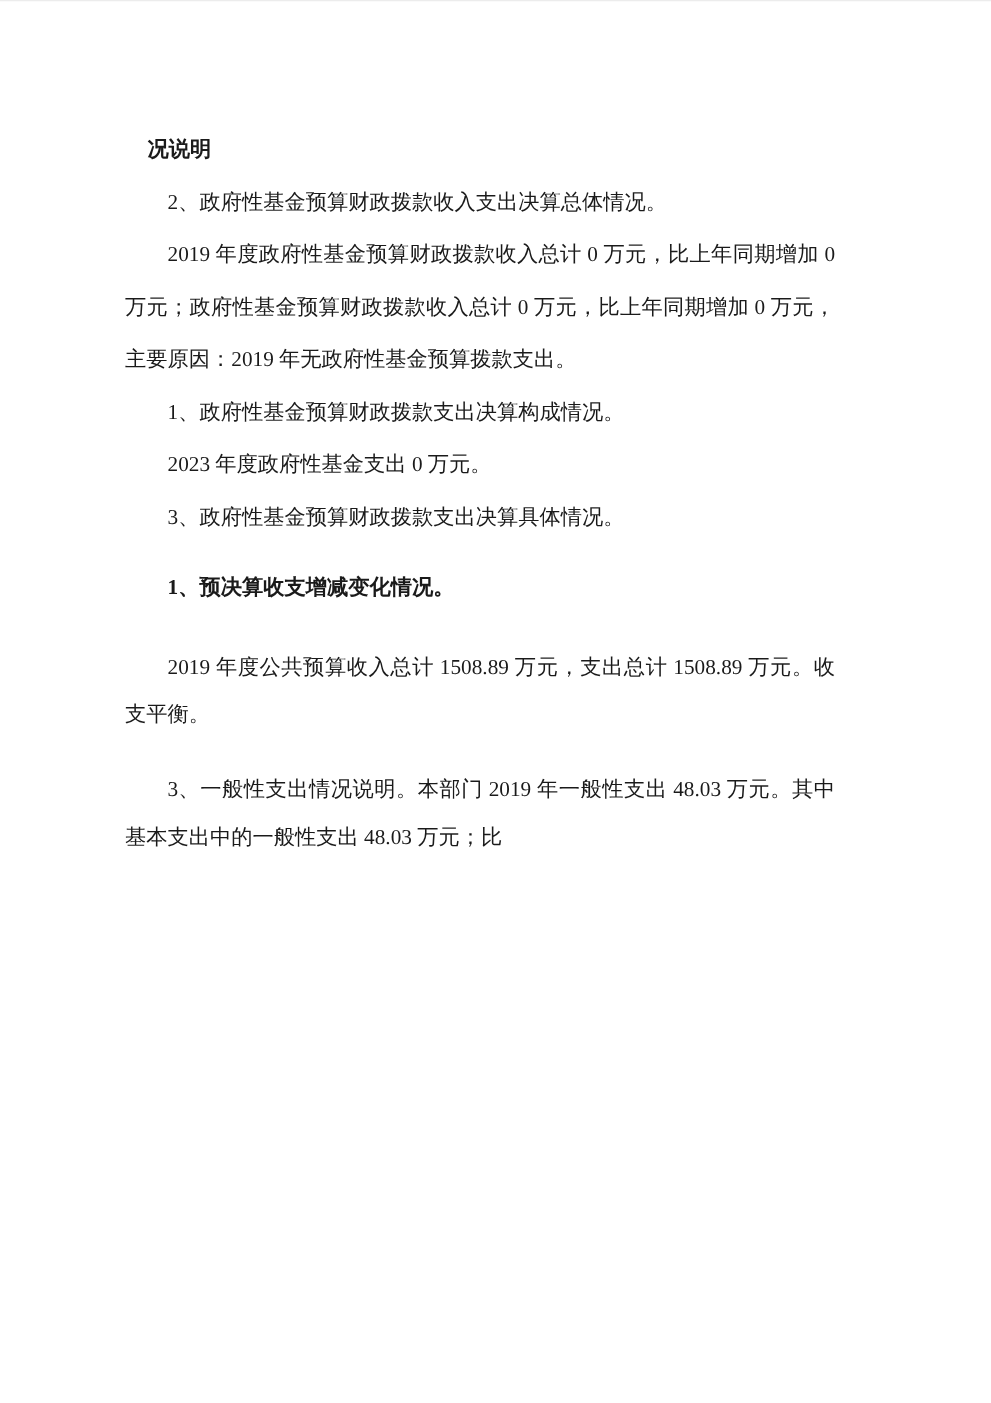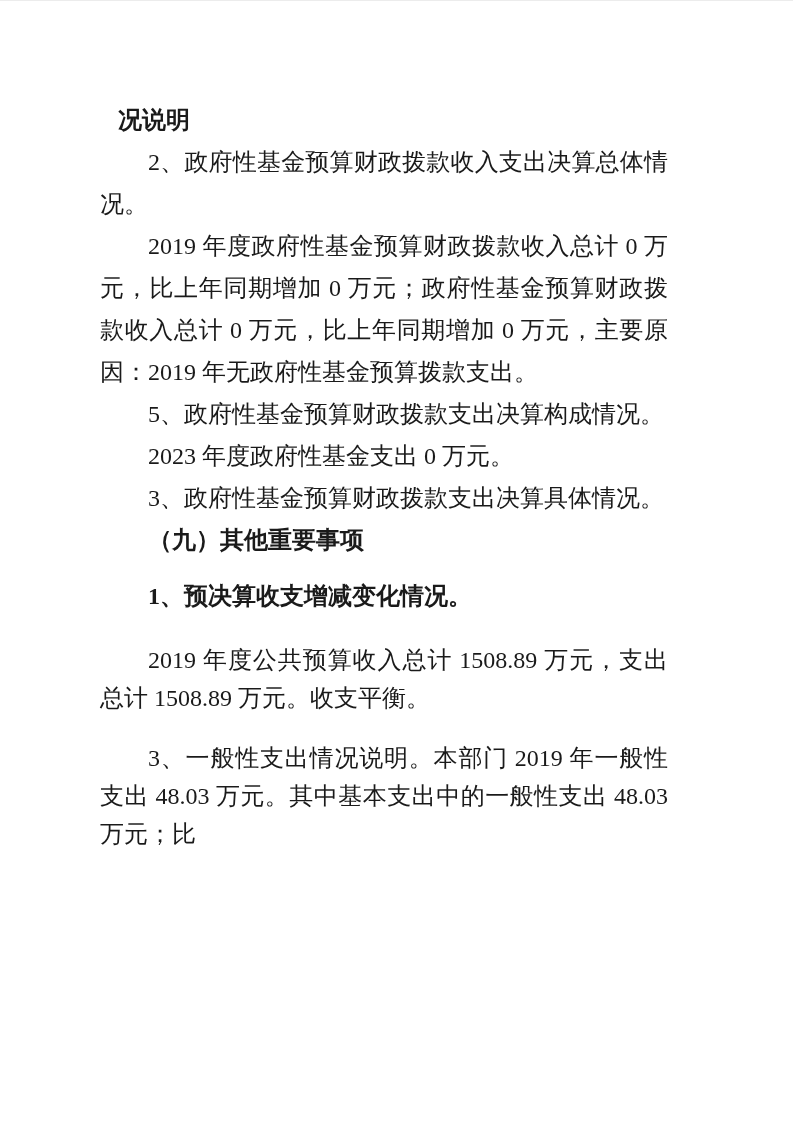--- a/index.html
+++ b/index.html
@@ -16,21 +16,21 @@
     box-sizing: border-box;
     overflow: hidden;
     font-family: "Liberation Serif", "DejaVu Serif", serif;
   }
   .content {
     position: absolute;
     left: 100px;
     top: 98px;
     width: 568px;
     color: #1a1a1a;
-    font-size: 24px;
+    font-size: 17px;
     text-align: justify;
   }
   
   .s8 p { margin: 0; line-height: 42px; }
   .heading-tail {
     margin: 0;
     line-height: 42px;
     font-weight: bold;
     padding-left: 18px;
   }
@@ -57,29 +57,28 @@
 <div class="page">
   <div class="content">
 
     <div class="s8">
       <p class="heading-tail">况说明</p>
 
       <p class="indent2">2、政府性基金预算财政拨款收入支出决算总体情况。</p>
 
       <p class="indent2">2019 年度政府性基金预算财政拨款收入总计 0 万元，比上年同期增加 0 万元；政府性基金预算财政拨款收入总计 0 万元，比上年同期增加 0 万元，主要原因：2019 年无政府性基金预算拨款支出。</p>
 
-      <p class="indent2">5、政府性基金预算财政拨款支出决算构成情况。</p>
+      <p class="indent2">1、政府性基金预算财政拨款支出决算构成情况。</p>
 
       <p class="indent2">2023 年度政府性基金支出 0 万元。</p>
 
       <p class="indent2">3、政府性基金预算财政拨款支出决算具体情况。</p>
 
     </div>
 
-    <p class="s9-heading">（九）其他重要事项</p>
 
     <div class="s9">
       <p class="indent2 mt16">1、预决算收支增减变化情况。</p>
 
       <p class="indent2 mt26">2019 年度公共预算收入总计 1508.89 万元，支出总计 1508.89 万元。收支平衡。</p>
 
 
 
       <p class="indent2 mt22">3、一般性支出情况说明。本部门 2019 年一般性支出 48.03 万元。其中基本支出中的一般性支出 48.03 万元；比</p>
     </div>

